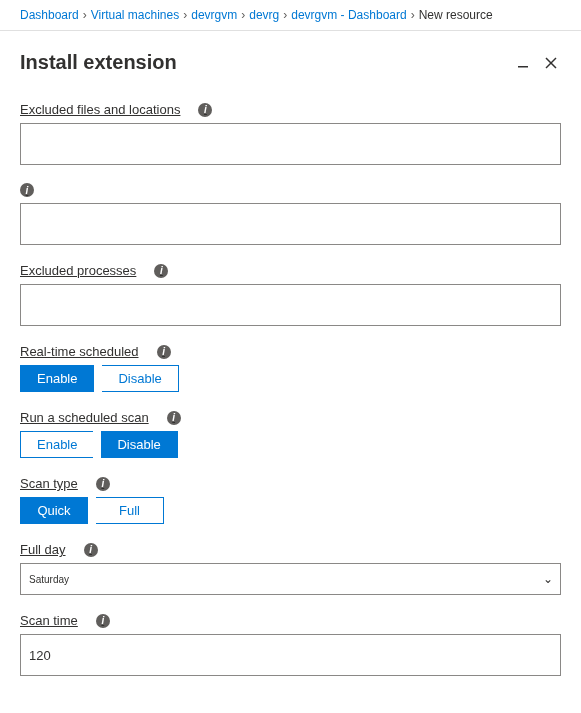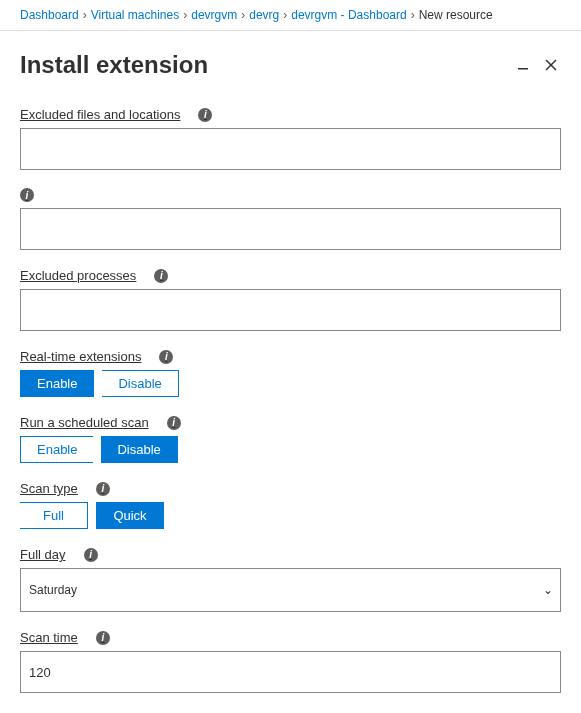--- a/index.html
+++ b/index.html
@@ -52,21 +52,21 @@
     }
 
     .panel-header {
       display: flex;
       align-items: center;
       justify-content: space-between;
       margin-bottom: 28px;
     }
 
     .panel-title {
-      font-size: 24px;
+      font-size: 20px;
       font-weight: 600;
       color: #323130;
     }
 
     .panel-header-icons {
       display: flex;
       gap: 8px;
     }
 
     .icon-btn {
@@ -158,24 +158,24 @@
       border-left: none;
     }
 
     .select-wrapper {
       position: relative;
       width: 100%;
     }
 
     .form-select {
       width: 100%;
-      height: 44px;
+      height: 32px;
       border: 1px solid #8a8886;
       padding: 4px 30px 4px 8px;
-      font-size: 12px;
+      font-size: 10px;
       color: #323130;
       background: #fff;
       appearance: none;
       -webkit-appearance: none;
       cursor: pointer;
       outline: none;
     }
 
     .select-chevron {
       position: absolute;
@@ -240,21 +240,21 @@
   <div class="form-group">
     <label class="form-label">
       <span>Excluded processes</span>
       <span class="info-icon">i</span>
     </label>
     <input class="form-input" type="text" value="" style="">
   </div>
 
   <div class="form-group">
     <label class="form-label">
-      <span>Real-time extensions</span>
+      <span>Real-time scheduled</span>
       <span class="info-icon">i</span>
     </label>
     <div class="toggle-group">
       <button class="toggle-btn active">Enable</button>
       <button class="toggle-btn inactive">Disable</button>
     </div>
   </div>
 
   <div class="form-group">
     <label class="form-label">
@@ -266,22 +266,22 @@
       <button class="toggle-btn active-right">Disable</button>
     </div>
   </div>
 
   <div class="form-group">
     <label class="form-label">
       <span>Scan type</span>
       <span class="info-icon">i</span>
     </label>
     <div class="toggle-group">
+      <button class="toggle-btn active">Quick</button>
       <button class="toggle-btn inactive">Full</button>
-      <button class="toggle-btn active">Quick</button>
     </div>
   </div>
 
   <div class="form-group">
     <label class="form-label">
       <span>Full day</span>
       <span class="info-icon">i</span>
     </label>
     <div class="select-wrapper">
       <select class="form-select">

